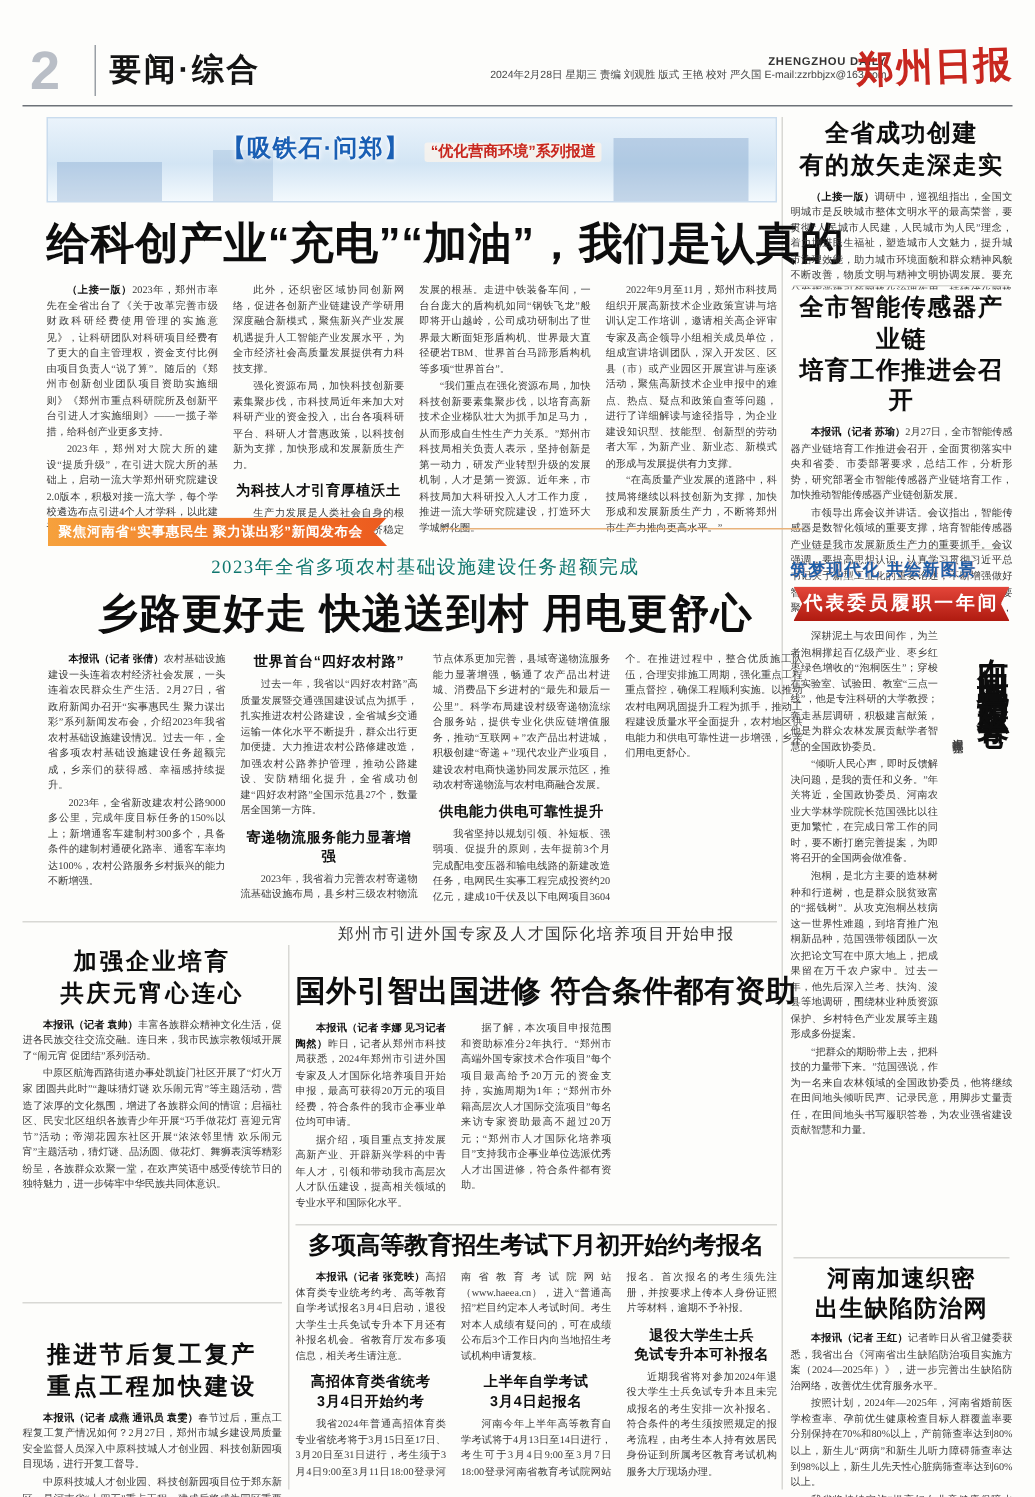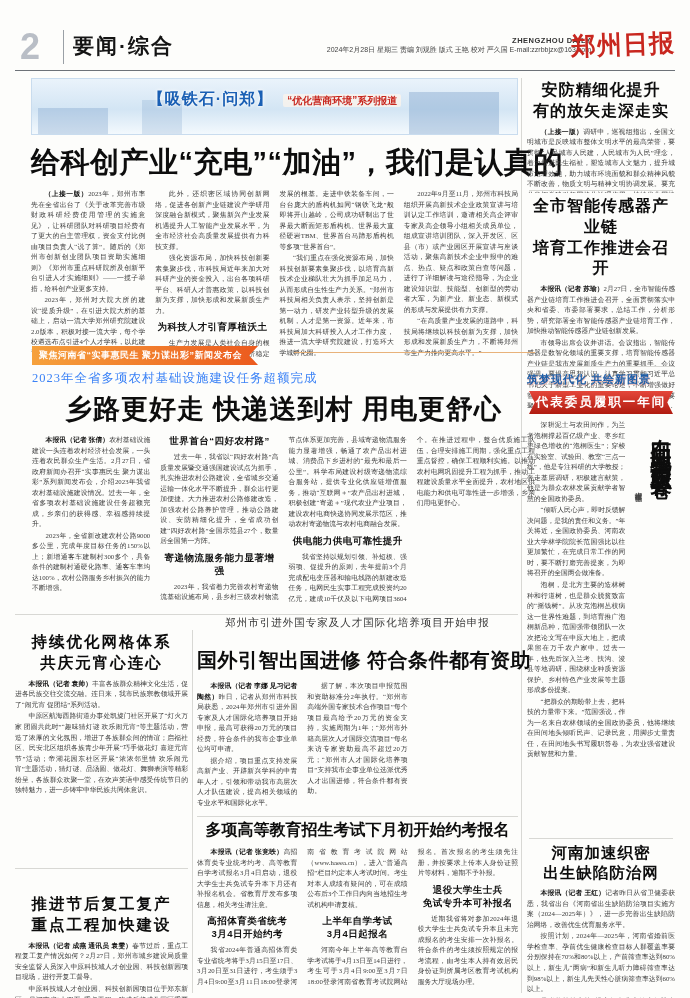--- a/index.html
+++ b/index.html
@@ -62,21 +62,21 @@
              letter-spacing:4px;}
   .vert-byline{writing-mode:vertical-rl;font-size:7.5px;color:#444;padding-top:64px;margin-right:3px;}
 
   
   .focus{position:absolute;left:32px;top:344px;width:503px;}
   .focus-ribbon-row{position:relative;height:17px;}
   .focus-ribbon{display:inline-block;background:linear-gradient(90deg,#f6a13c,#ec5a1e);color:#fff;
                 font:700 9px "Liberation Sans",sans-serif;padding:3px 16px 3px 7px;letter-spacing:.5px;
                 clip-path:polygon(0 0,100% 0,calc(100% - 9px) 50%,100% 100%,0 100%);}
   .focus-ribbon-line{position:absolute;right:0;left:262px;top:8px;border-top:1px solid #e8b27a;}
-  .focus-kicker{margin-top:9px;text-align:left;font:12.5px "Liberation Serif",serif;color:#3b82f6;letter-spacing:1px;}
+  .focus-kicker{margin-top:9px;text-align:center;font:12.5px "Liberation Serif",serif;color:#0f766e;letter-spacing:1px;}
   .focus-head{margin:4px 0 8px;text-align:center;font:900 27px "Liberation Sans",sans-serif;color:#0d0d0d;
               letter-spacing:1px;white-space:nowrap;}
   .focus-body{height:170px;column-count:4;column-gap:10px;column-fill:auto;}
 
   
   .lantern{position:absolute;left:15px;top:632px;width:173px;}
   .small-head{font:900 15.5px "Liberation Sans",sans-serif;color:#0d0d0d;text-align:center;
               line-height:1.35;letter-spacing:2px;}
   .lantern .body-txt{margin-top:5px;height:178px;}
   .constr{position:absolute;left:15px;top:894px;width:173px;}
@@ -135,21 +135,21 @@
       <div class="inline-sub" data-interactable="false">为科技人才引育厚植沃土</div>
       <p data-interactable="false">生产力发展是人类社会自身的根本动力，也是实现更高质量经济稳定发展的根基。走进中铁装备车间，一台台庞大的盾构机如同“钢铁飞龙”般即将开山越岭，公司成功研制出了世界最大断面矩形盾构机、世界最大直径硬岩TBM、世界首台马蹄形盾构机等多项“世界首台”。</p>
       <p data-interactable="false">“我们重点在强化资源布局，加快科技创新要素集聚步伐，以培育高新技术企业梯队壮大为抓手加足马力，从而形成自生性生产力关系。”郑州市科技局相关负责人表示，坚持创新是第一动力，研发产业转型升级的发展机制，人才是第一资源。近年来，市科技局加大科研投入人才工作力度，推进一流大学研究院建设，打造环大学城孵化圈。</p>
       <p data-interactable="false">2022年9月至11月，郑州市科技局组织开展高新技术企业政策宣讲与培训认定工作培训，邀请相关高企评审专家及高企领导小组相关成员单位，组成宣讲培训团队，深入开发区、区县（市）或产业园区开展宣讲与座谈活动，聚焦高新技术企业申报中的难点、热点、疑点和政策自查等问题，进行了详细解读与途径指导，为企业建设知识型、技能型、创新型的劳动者大军，为新产业、新业态、新模式的形成与发展提供有力支撑。</p>
       <p data-interactable="false">“在高质量产业发展的道路中，科技局将继续以科技创新为支撑，加快形成和发展新质生产力，不断将郑州市生产力推向更高水平。”</p>
     </div>
   </div>
 
   <div class="rt-art" style="top:80px;" data-interactable="false">
     <div class="rt-head" data-interactable="false">
-      <div data-interactable="false">安防精细化提升</div>
+      <div data-interactable="false">全省成功创建</div>
       <div data-interactable="false">有的放矢走深走实</div>
     </div>
     <div class="rt-body body-txt" style="height:66px;" data-interactable="false">
       <p data-interactable="false"><b data-interactable="false">（上接一版）</b><span data-interactable="false">调研中，巡视组指出，全国文明城市是反映城市整体文明水平的最高荣誉，要贯彻“人民城市人民建，人民城市为人民”理念，着力增进民生福祉，塑造城市人文魅力，提升城市治理效能，助力城市环境面貌和群众精神风貌不断改善，物质文明与精神文明协调发展。要充分发挥党建引领网格化治理作用，持续优化网格体系，完善网络运行机制，抓住治理末梢，下好绣花功夫，确保创建工作有的放矢、走深走实。</span></p>
     </div>
   </div>
   <div class="rule-h" style="left:529px;width:144px;top:190px;" data-interactable="false"></div>
 
   <div class="rt-art" style="top:196px;" data-interactable="false">
     <div class="rt-head" data-interactable="false">
@@ -194,21 +194,21 @@
       <p data-interactable="false">深耕泥土与农田间作，为兰考泡桐撑起百亿级产业、枣乡红枣绿色增收的“泡桐医生”；穿梭在实验室、试验田、教室“三点一线”，他是专注科研的大学教授；奔走基层调研，积极建言献策，他是为群众农林发展贡献学者智慧的全国政协委员。</p>
       <p data-interactable="false">“倾听人民心声，即时反馈解决问题，是我的责任和义务。”年关将近，全国政协委员、河南农业大学林学院院长范国强比以往更加繁忙，在完成日常工作的同时，要不断打磨完善提案，为即将召开的全国两会做准备。</p>
       <p data-interactable="false">泡桐，是北方主要的造林树种和行道树，也是群众脱贫致富的“摇钱树”。从攻克泡桐丛枝病这一世界性难题，到培育推广泡桐新品种，范国强带领团队一次次把论文写在中原大地上，把成果留在万千农户家中。过去一年，他先后深入兰考、扶沟、浚县等地调研，围绕林业种质资源保护、乡村特色产业发展等主题形成多份提案。</p>
       <p data-interactable="false">“把群众的期盼带上去，把科技的力量带下来。”范国强说，作为一名来自农林领域的全国政协委员，他将继续在田间地头倾听民声、记录民意，用脚步丈量责任，在田间地头书写履职答卷，为农业强省建设贡献智慧和力量。</p>
     </div>
   </div>
   <div class="rule-h" style="left:529px;width:144px;top:838px;" data-interactable="false"></div>
 
   <div class="lantern" data-interactable="false">
     <div class="small-head" data-interactable="false">
-      <div data-interactable="false">持续优化网格体系</div>
+      <div data-interactable="false">加强企业培育</div>
       <div data-interactable="false">共庆元宵心连心</div>
     </div>
     <div class="body-txt" data-interactable="false">
       <p data-interactable="false"><b data-interactable="false">本报讯（记者 袁帅）</b><span data-interactable="false">丰富各族群众精神文化生活，促进各民族交往交流交融。连日来，我市民族宗教领域开展了“闹元宵 促团结”系列活动。</span></p>
       <p data-interactable="false">中原区航海西路街道办事处凯旋门社区开展了“灯火万家 团圆共此时”“趣味猜灯谜 欢乐闹元宵”等主题活动，营造了浓厚的文化氛围，增进了各族群众间的情谊；启福社区、民安北区组织各族青少年开展“巧手做花灯 喜迎元宵节”活动；帝湖花园东社区开展“浓浓邻里情 欢乐闹元宵”主题活动，猜灯谜、品汤圆、做花灯、舞狮表演等精彩纷呈，各族群众欢聚一堂，在欢声笑语中感受传统节日的独特魅力，进一步铸牢中华民族共同体意识。</p>
     </div>
   </div>
   <div class="rule-h" style="left:15px;width:173px;top:868px;" data-interactable="false"></div>
 
   <div class="constr" data-interactable="false">

